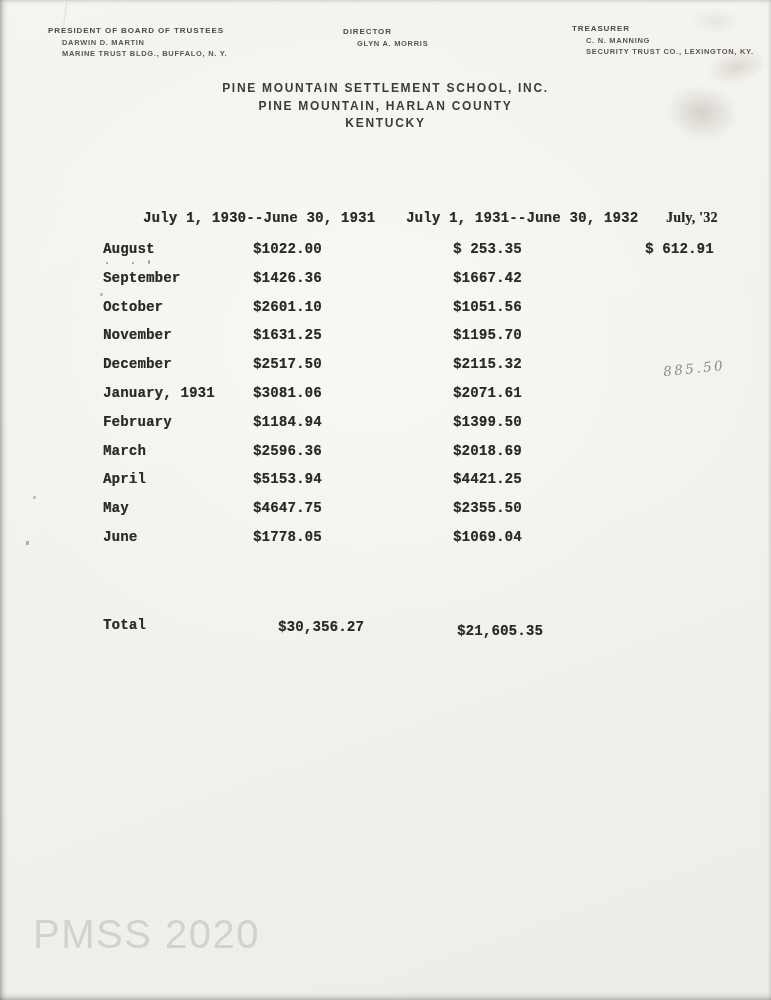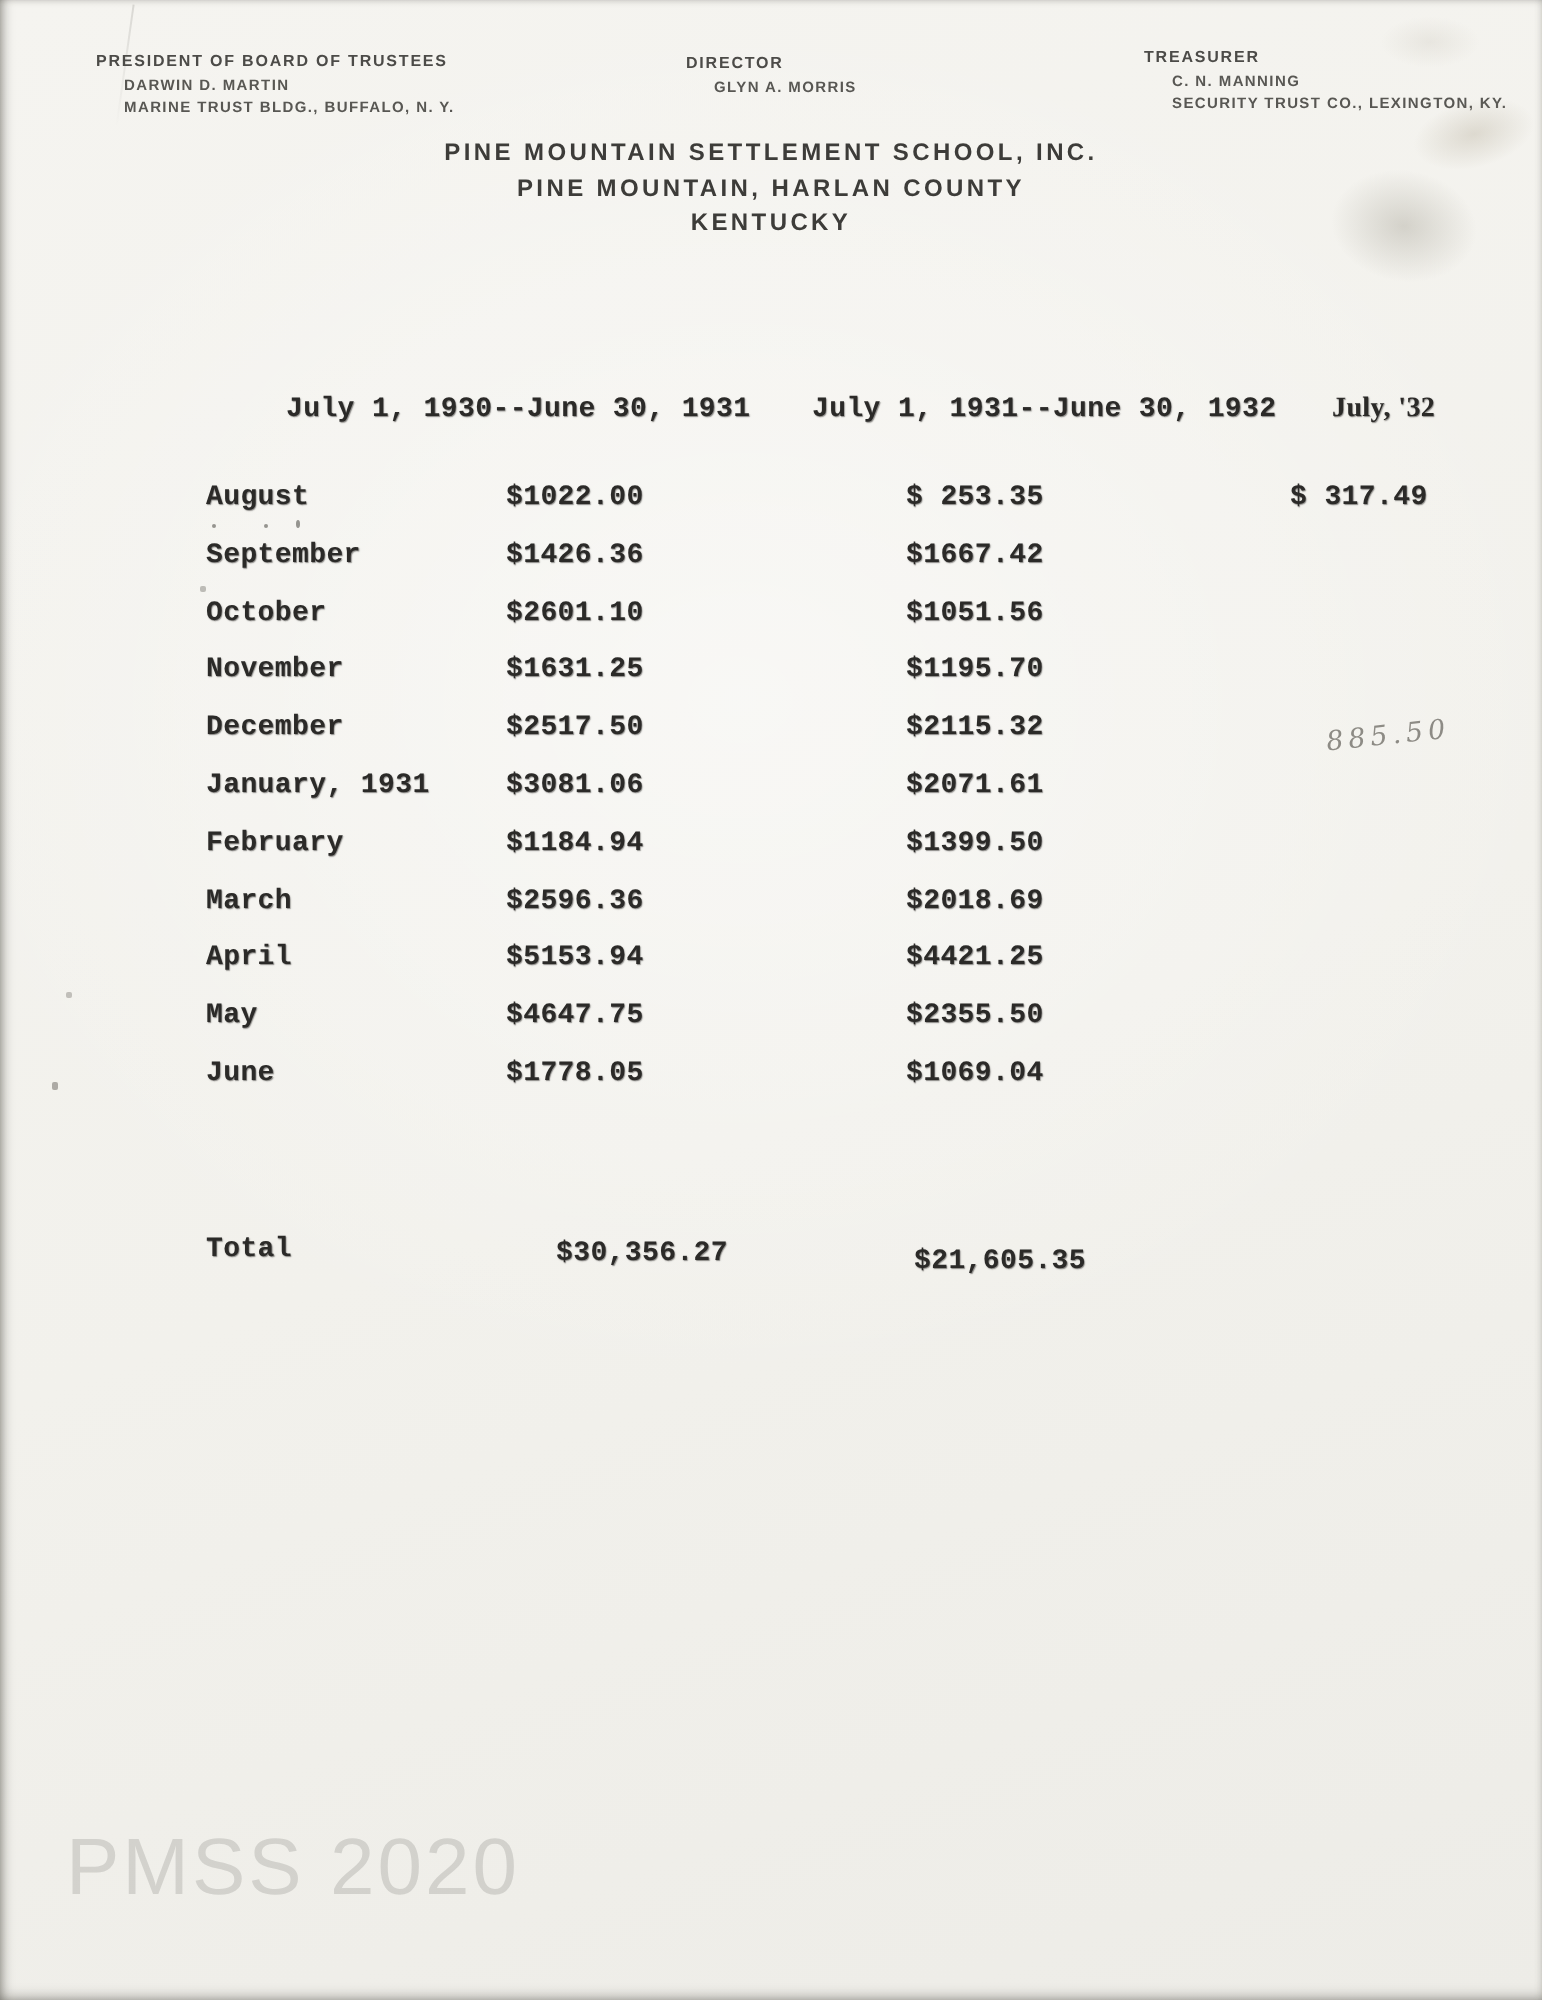--- a/index.html
+++ b/index.html
@@ -36,27 +36,27 @@
   }
   .lh-line {
     font-size: 7.5px; font-weight: 600; letter-spacing: 0.7px;
     color: #585753; margin-left: 14px; margin-top: 2.5px; white-space: pre;
   }
   .lh-left   { left: 48px;  top: 26px; }
   .lh-center { left: 343px; top: 27px; }
   .lh-right  { left: 572px; top: 24px; }
 
   .doc-title {
-    position: absolute; left: 0; right: 0; top: 68px;
+    position: absolute; left: 0; right: 0; top: 80px;
     text-align: center;
     font-size: 12px; font-weight: 600; letter-spacing: 1.7px;
     color: #3d3c39; line-height: 17.5px;
   }
 
-  .col-headers { position: absolute; top: 197px; left: 0; width: 100%; height: 20px; }
+  .col-headers { position: absolute; top: 210px; left: 0; width: 100%; height: 20px; }
   .ch { position: absolute; top: 0; }
   .ch1 { left: 143px; }
   .ch2 { left: 406px; }
   .ch3 { left: 666px; font-family: Liberation Serif, serif; }
 
   .table-rows { position: absolute; top: 241px; left: 0; width: 100%; }
   .row { position: relative; height: 28.8px; }
   .cell { position: absolute; top: 0; }
   .c-month { left: 103px; }
   .c-v1 { left: 253px; }
@@ -142,21 +142,21 @@
     <span class="type ch ch1">July 1, 1930--June 30, 1931</span>
     <span class="type ch ch2">July 1, 1931--June 30, 1932</span>
     <span class="type ch ch3">July, '32</span>
   </div>
 
   <div class="table-rows">
     <div class="row">
       <span class="type cell c-month">August</span>
       <span class="type cell c-v1">$1022.00</span>
       <span class="type cell c-v2">$ 253.35</span>
-      <span class="type cell c-v3">$ 317.49</span>
+      <span class="type cell c-v3">$ 612.91</span>
     </div>
     <div class="row">
       <span class="type cell c-month">September</span>
       <span class="type cell c-v1">$1426.36</span>
       <span class="type cell c-v2">$1667.42</span>
       <span class="type cell c-v3"></span>
     </div>
     <div class="row">
       <span class="type cell c-month">October</span>
       <span class="type cell c-v1">$2601.10</span>

